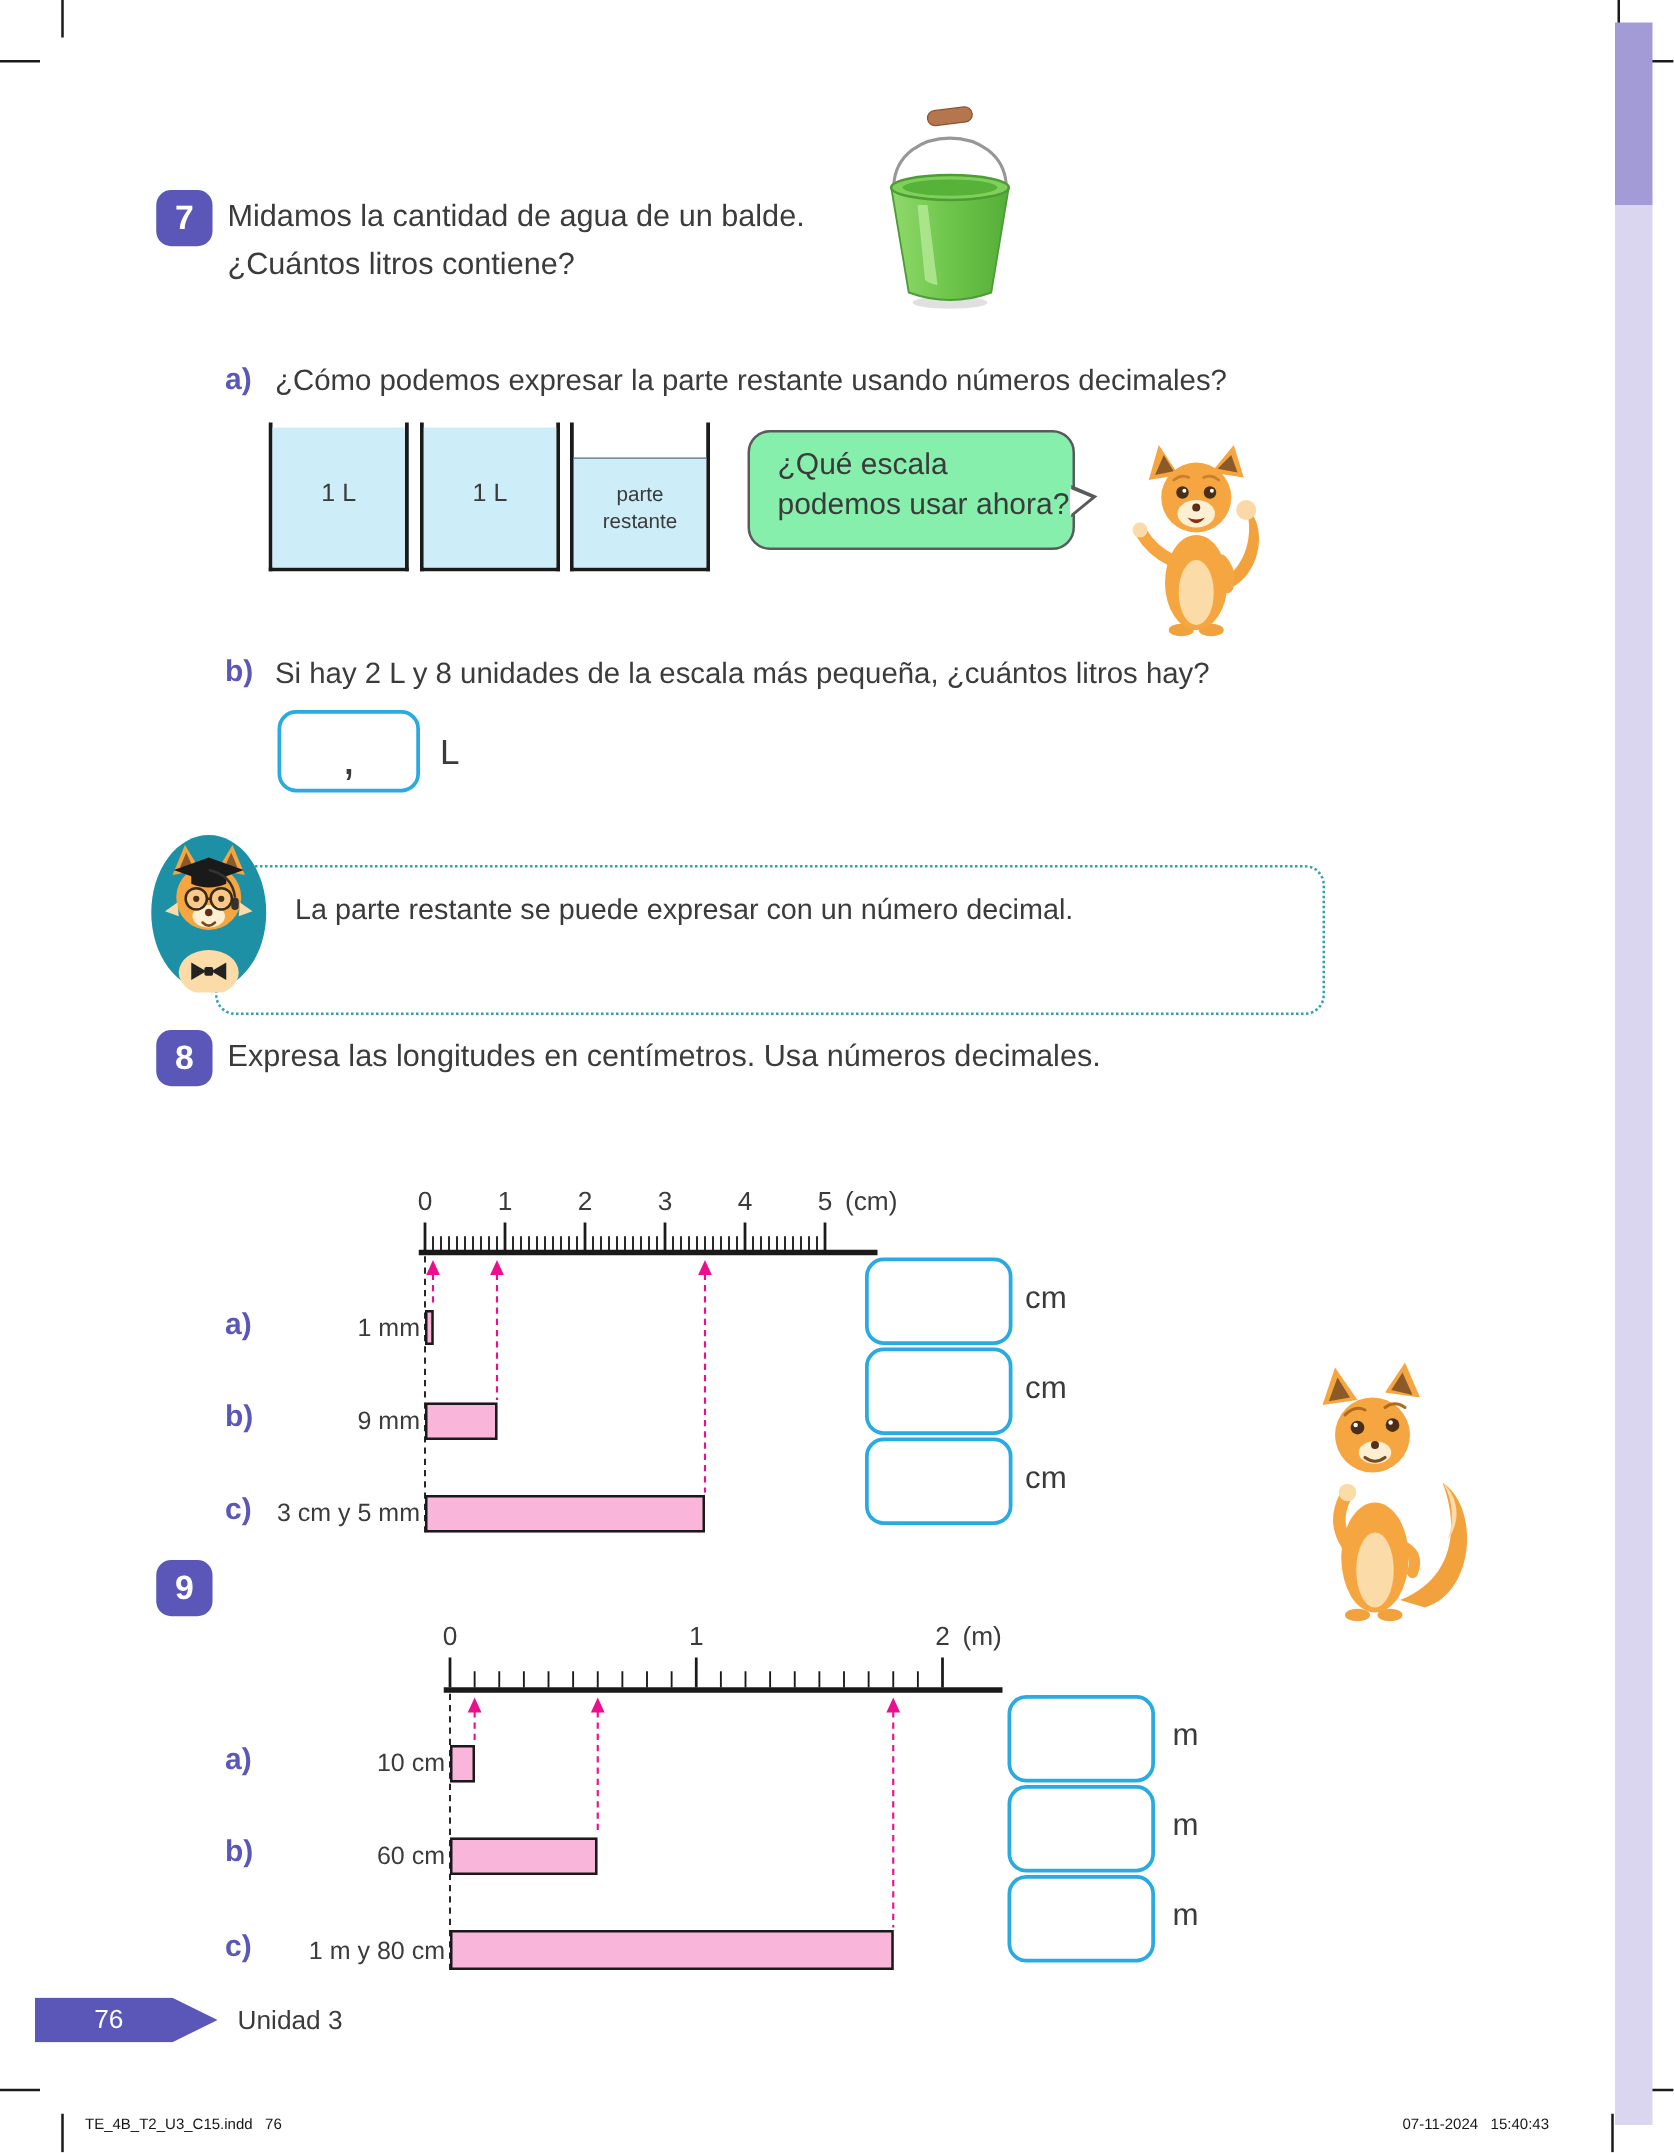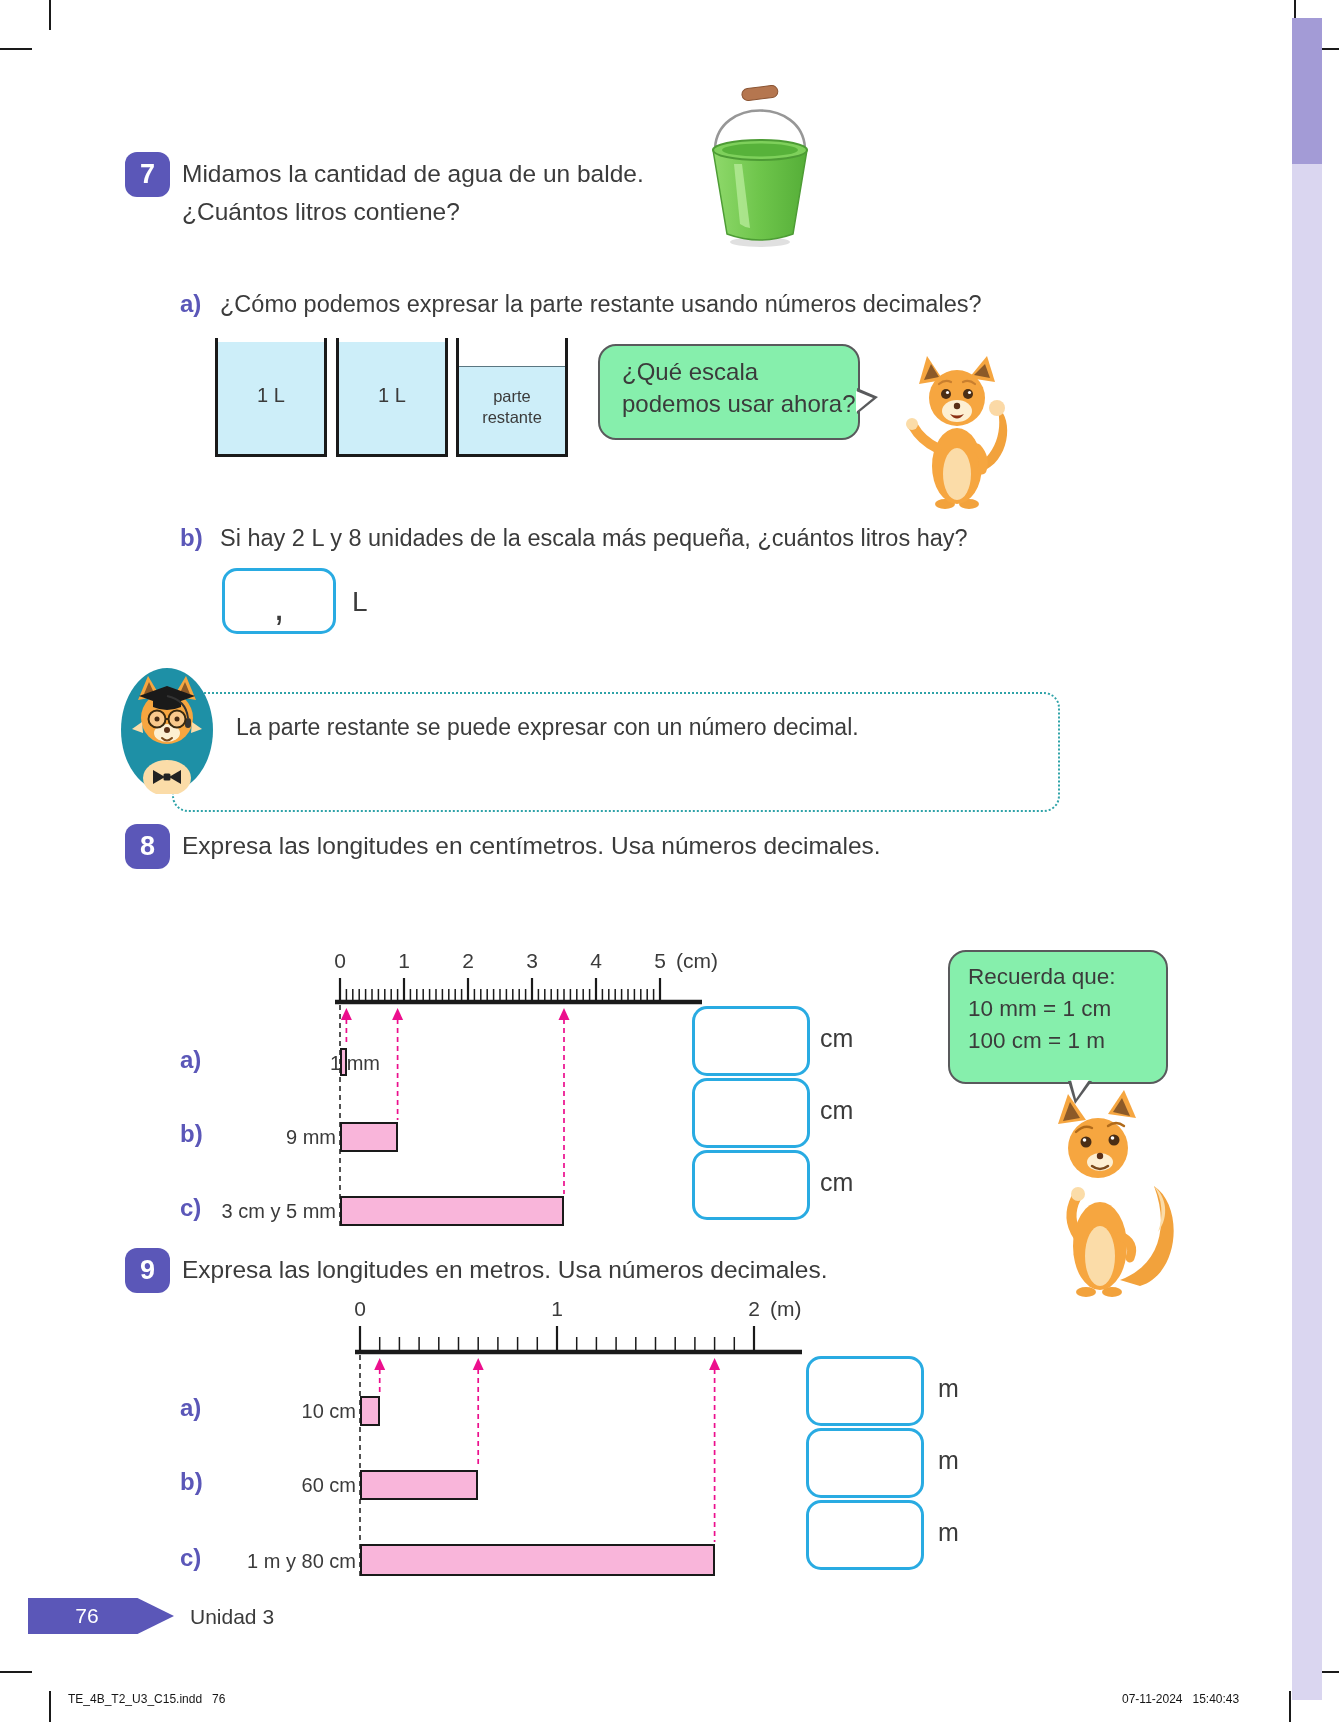--- a/index.html
+++ b/index.html
@@ -265,45 +265,38 @@
       <circle cx="57" cy="53" r="2.5" fill="#4A2E15"></circle>
     <circle cx="47" cy="64" r="3" fill="#5A3018"></circle>
     <path d="M42,72 q5,5 10,0" stroke="#7A4A1C" stroke-width="2" fill="none" stroke-linecap="round"></path>
   </svg>
   <div class="note-text" style="left:236px;top:714px;">La parte restante se puede expresar con un número decimal.</div>
 
   <div class="badge" style="left:125px;top:824px;">8</div>
   <div class="h-title" style="left:182px;top:832px;">Expresa las longitudes en centímetros. Usa números decimales.</div>
 
   <div class="letter" style="left:180px;top:1046px;">a)</div>
-  <div class="measure" style="left:196px;top:1052px;width:140px;margin-left:44px;">1 mm</div>
+  <div class="measure" style="left:196px;top:1052px;width:140px;">1 mm</div>
   <div class="bar" style="left: 340px; top: 1048px; height: 28px; width: 7px;"></div>
 
   <div class="letter" style="left:180px;top:1120px;">b)</div>
   <div class="measure" style="left:196px;top:1126px;width:140px;">9 mm</div>
   <div class="bar" style="left: 340px; top: 1122px; height: 30px; width: 57.6px;"></div>
 
   <div class="letter" style="left:180px;top:1194px;">c)</div>
   <div class="measure" style="left:196px;top:1200px;width:140px;">3 cm y 5 mm</div>
   <div class="bar" style="left: 340px; top: 1196px; height: 30px; width: 224px;"></div>
 
   <div class="ansbox" style="left:692px;top:1006px;"></div>
   <div class="unit-lab" style="left:820px;top:1024px;">cm</div>
   <div class="ansbox" style="left:692px;top:1078px;"></div>
   <div class="unit-lab" style="left:820px;top:1096px;">cm</div>
   <div class="ansbox" style="left:692px;top:1150px;"></div>
   <div class="unit-lab" style="left:820px;top:1168px;">cm</div>
 
-  <div class="bubble" style="left:948px;top:950px;width:216px;height:130px;">
-    <span class="tail-d-out"></span>
-    <span class="tail-d-in"></span>
-    <span class="bubble-line" style="margin:12px 0 0 18px;font-size:22.5px;">Recuerda que:</span>
-    <span class="bubble-line" style="margin:6px 0 0 18px;font-size:22.5px;">10 mm = 1 cm</span>
-    <span class="bubble-line" style="margin:6px 0 0 18px;font-size:22.5px;">100 cm = 1 m</span>
-  </div>
 
   <svg class="abs" style="left:1012px;top:1086px;" width="185" height="215" viewBox="0 0 185 215">
     <path d="M128,200 C168,188 172,120 142,100 C158,142 146,180 108,194 Z" fill="#F2A23C"></path>
     <path d="M142,100 C150,112 152,130 146,146 C158,130 154,110 142,100 Z" fill="#FBDCA8"></path>
     <ellipse cx="74" cy="206" rx="10" ry="5" fill="#F2A23C"></ellipse>
     <ellipse cx="100" cy="206" rx="10" ry="5" fill="#F2A23C"></ellipse>
     <ellipse cx="88" cy="160" rx="27" ry="44" fill="#F6A640"></ellipse>
     <ellipse cx="88" cy="170" rx="15" ry="30" fill="#FBDCA8"></ellipse>
     <path d="M108,150 q16,6 10,22" stroke="#F6A640" stroke-width="9" fill="none" stroke-linecap="round"></path>
     <path d="M66,150 Q54,132 64,112" stroke="#F6A640" stroke-width="10" fill="none" stroke-linecap="round"></path>
@@ -318,21 +311,20 @@
     <path d="M96,40 q8,-6 16,0" stroke="#B06A1A" stroke-width="2.4" fill="none" stroke-linecap="round"></path>
     <circle cx="74" cy="56" r="5.5" fill="#4A2E15"></circle>
       <circle cx="102" cy="54" r="5.5" fill="#4A2E15"></circle>
     <circle cx="72.5" cy="54" r="1.8" fill="#fff"></circle>
       <circle cx="100.5" cy="52" r="1.8" fill="#fff"></circle>
     <circle cx="88" cy="70" r="3.2" fill="#5A3018"></circle>
     <path d="M80,80 q8,6 16,0" stroke="#7A4A1C" stroke-width="2.5" fill="none" stroke-linecap="round"></path>
   </svg>
 
   <div class="badge" style="left:125px;top:1248px;">9</div>
-  <div class="h-title" style="left:182px;top:1256px;">Expresa las longitudes en metros. Usa números decimales.</div>
 
   <div class="letter" style="left:180px;top:1394px;">a)</div>
   <div class="measure" style="left:196px;top:1400px;width:160px;">10 cm</div>
   <div class="bar" style="left: 360px; top: 1396px; height: 30px; width: 19.7px;"></div>
 
   <div class="letter" style="left:180px;top:1468px;">b)</div>
   <div class="measure" style="left:196px;top:1474px;width:160px;">60 cm</div>
   <div class="bar" style="left: 360px; top: 1470px; height: 30px; width: 118.2px;"></div>
 
   <div class="letter" style="left:180px;top:1544px;">c)</div>

